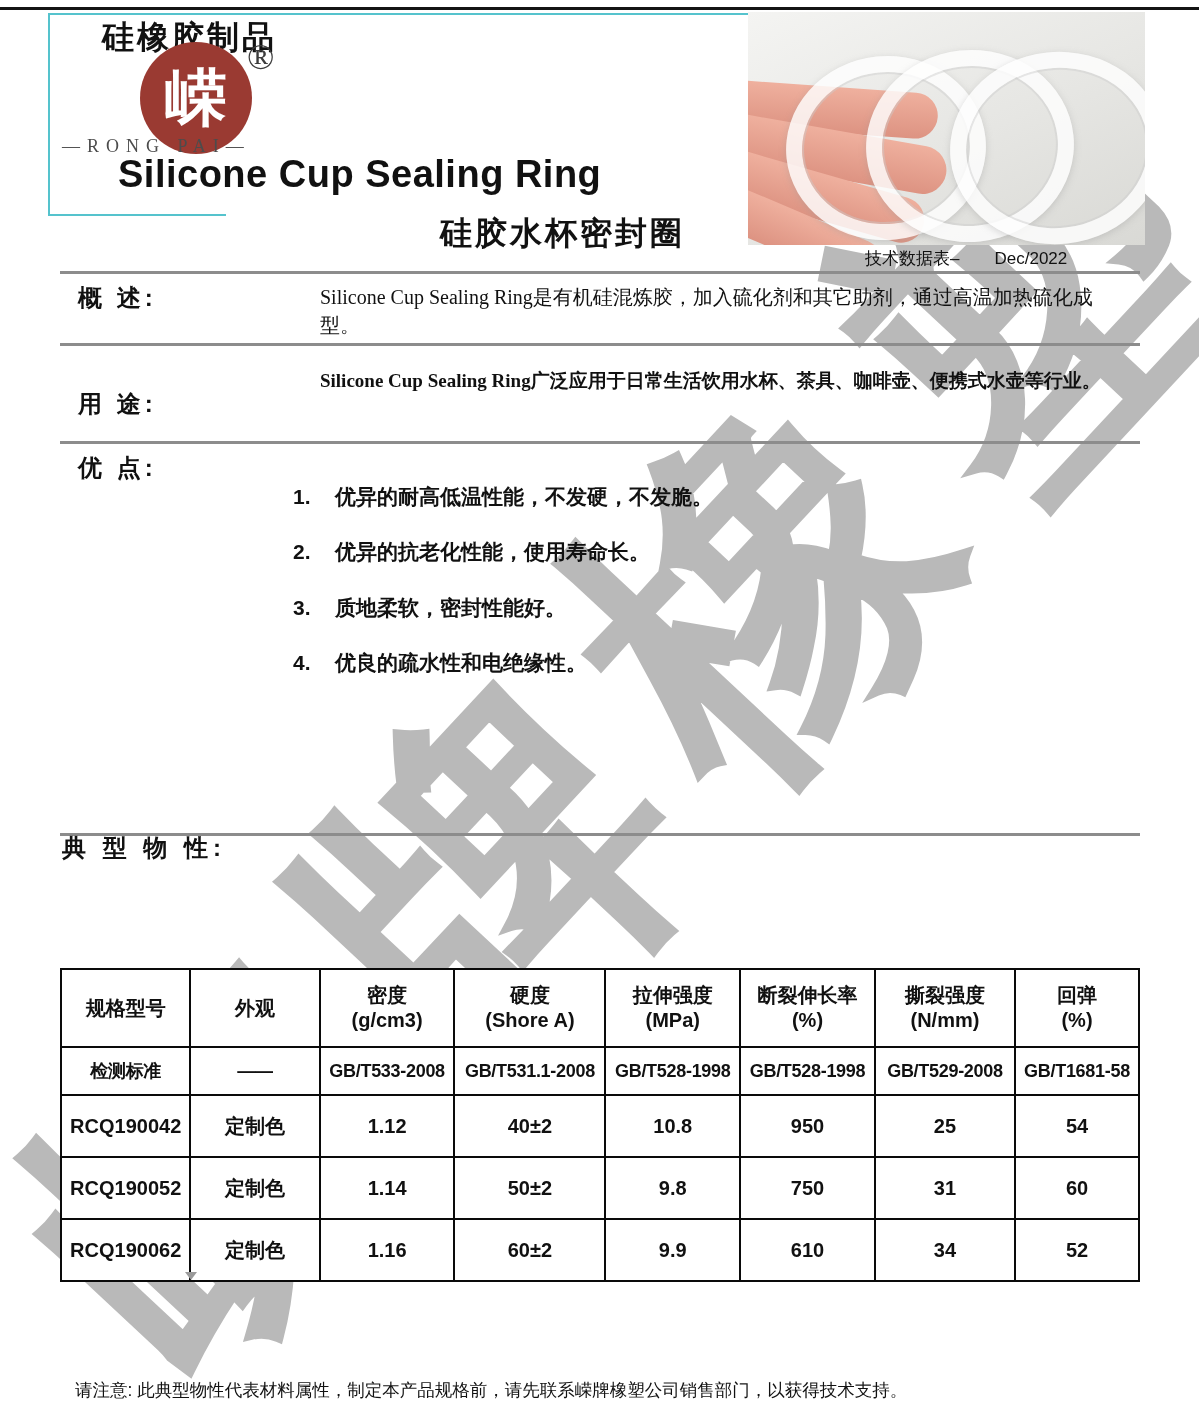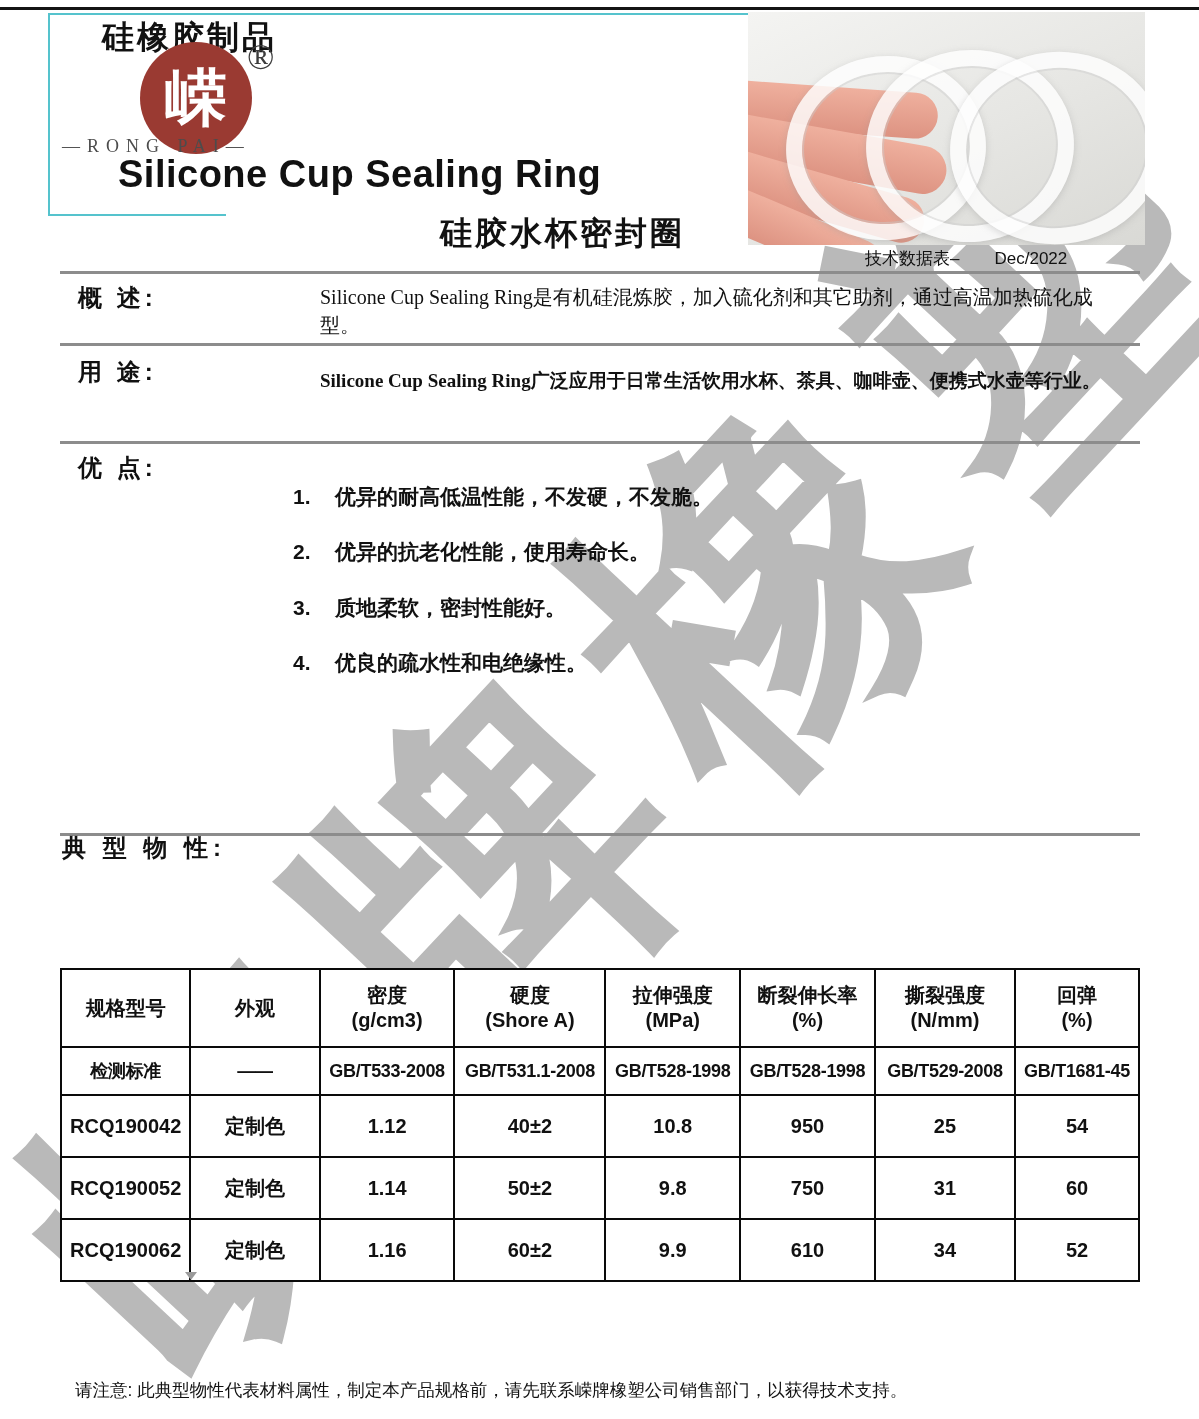--- a/index.html
+++ b/index.html
@@ -53,21 +53,21 @@
   .caption{left:865px;top:247px;font-size:17px;}
   .caption b{font-weight:normal;margin-left:35px;}
   
   .divider{left:60px;width:1080px;height:3px;background:#8c8c8c;}
   .d1{top:271px;} .d2{top:343px;} .d3{top:441px;} .d4{top:833px;}
   
   .sec-heading{font-size:24px;font-weight:bold;letter-spacing:4px;}
   .overview-h{left:78px;top:282px;text-align:right;}
   .overview-t{left:320px;top:283px;width:800px;font-size:20px;font-weight:normal;line-height:1.4;
     font-family:"Liberation Serif",serif;}
-  .usage-h{left:78px;top:356px;}
+  .usage-h{left:78px;top:388px;}
   .usage-t{left:320px;top:368px;width:860px;font-size:19px;font-weight:bold;white-space:nowrap;
     font-family:"Liberation Serif",serif;}
   .adv-h{left:78px;top:452px;}
   .adv-list{left:293px;top:483px;}
   .adv-item{display:flex;margin-bottom:27px;font-size:21px;font-weight:bold;line-height:1.35;}
   .adv-num{width:42px;flex:0 0 42px;}
   .props-h{left:62px;top:832px;font-size:24px;font-weight:bold;letter-spacing:5px;}
   
   .props-table{left:60px;top:968px;width:1080px;border-collapse:collapse;background:#fff;
     table-layout:fixed;}
@@ -200,21 +200,21 @@
           </td>
     </tr>
     <tr class="std-row">
       <td>检测标准</td>
       <td>——</td>
       <td>GB/T533-2008</td>
       <td>GB/T531.1-2008</td>
       <td>GB/T528-1998</td>
       <td>GB/T528-1998</td>
       <td>GB/T529-2008</td>
-      <td>GB/T1681-45</td>
+      <td>GB/T1681-58</td>
     </tr>
     <tr class="data-row">
       <td>RCQ190042</td>
       <td>定制色</td>
       <td>1.12</td>
       <td>40±2</td>
       <td>10.8</td>
       <td>950</td>
       <td>25</td>
       <td>54</td>

